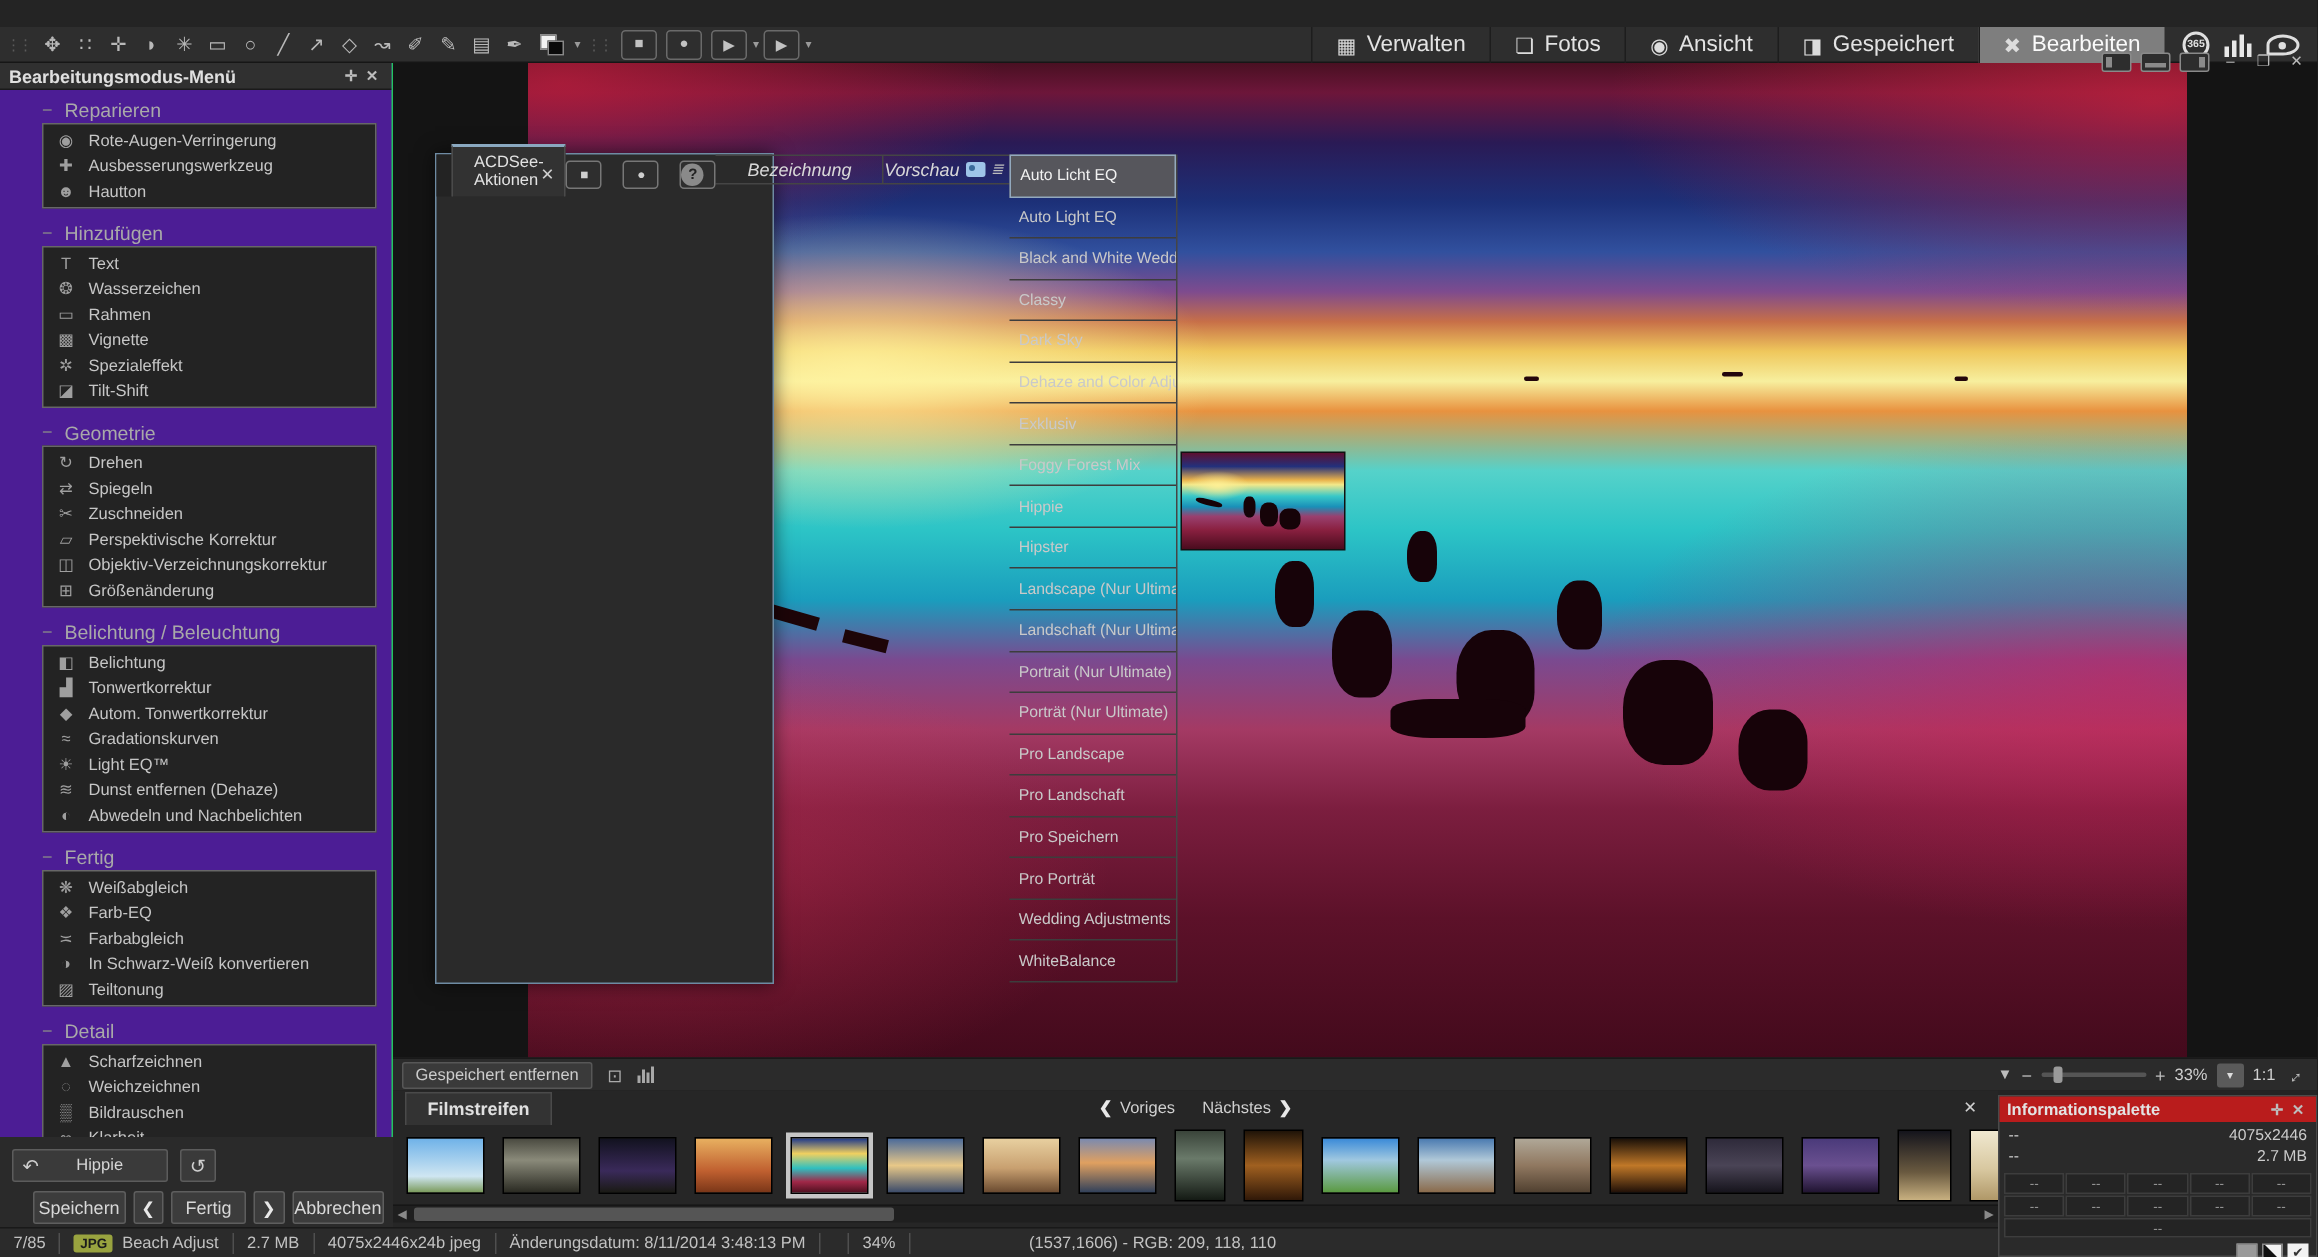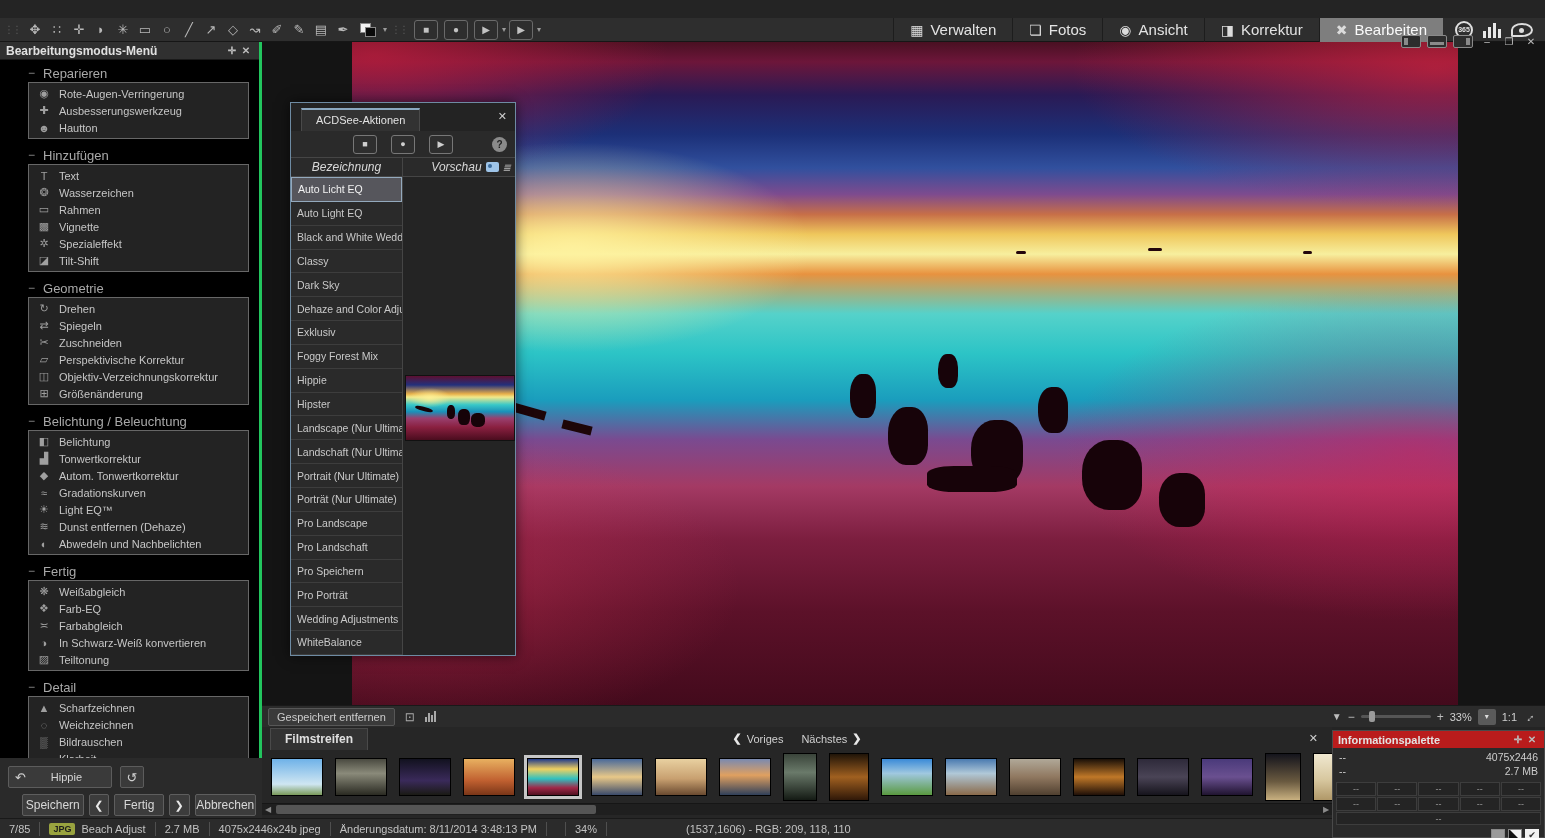--- a/index.html
+++ b/index.html
@@ -46,22 +46,22 @@
   .i365 { width:18px; height:18px; border:2px solid #e0e0e0; border-radius:50%;
     font-size:7px; font-weight:bold; color:#e0e0e0; display:flex; align-items:center; justify-content:center; }
   .ibars { display:flex; align-items:flex-end; gap:2px; height:16px; }
   .ibars span { width:3px; background:#e8e8e8; }
   .eyelogo { width:22px; height:14px; border:2px solid #dedede; border-radius:60% 60% 60% 10%;
     position:relative; }
   .eyelogo::after { content:""; position:absolute; left:6px; top:3px; width:5px; height:5px;
     border-radius:50%; background:#dedede; }
 
   
-  .sidebar { position:absolute; left:0; top:42px; width:262px; height:716px; background:#000000;
-    border-right:3px solid #22c55e; overflow:hidden; }
+  .sidebar { position:absolute; left:0; top:42px; width:262px; height:716px; background:#4c1d95;
+    border-right:1px solid #22c55e; overflow:hidden; }
   .panelhdr { height:18px; background:#303030; display:flex; align-items:center;
     font-size:12px; font-weight:bold; color:#e0e0e0; padding:0 6px; border-bottom:1px solid #1a1a1a; }
   .panelhdr .sp { flex:1; }
   .phicon { color:#bdbdbd; font-size:10px; width:14px; text-align:center; }
   .sects { padding:4px 10px 0 28px; }
   .sect { margin-bottom:7px; }
   .secthdr { display:flex; align-items:center; gap:8px; color:#a9a9a9; font-size:13px; height:18px; }
   .secthdr .minus { color:#8a8a8a; font-size:12px; }
   .sectbox { border:1px solid #676767; background:#232323; padding:2px 0; }
   .sitem { display:flex; align-items:center; gap:8px; height:17px; padding:0 8px; font-size:11px; color:#c6c6c6; }
@@ -84,21 +84,21 @@
         #7a4a90 60%, #a43a64 67%,
         #7c1e3f 75%, #5c1129 86%, #430a1c 100%);
   }
   .rock { position:absolute; background:#170309; border-radius:45% 40% 35% 45%; }
   .post { position:absolute; background:#1d0508; }
   .boat { position:absolute; height:3px; background:#23060c; border-radius:2px; }
 
   
   .dialog { position:absolute; left:28px; top:60px; width:226px; height:554px;
     background:#2a2a2a; border:1px solid #6e8ba3; box-shadow:0 0 12px rgba(0,0,0,.6);
-    display:flex; flex-direction:column; font-size:11px; }
+    display:flex; flex-direction:row; font-size:11px; }
   .dlg-tabs { height:28px; background:#232323; display:flex; align-items:flex-end; position:relative; }
   .dlg-tab { margin-left:10px; padding:4px 14px 5px; background:#323232; color:#e2e2e2;
     border:1px solid #4a4a4a; border-bottom:none; border-top:2px solid #8aa8c0; font-size:11px; }
   .dlg-close { position:absolute; right:8px; top:7px; color:#cfcfcf; font-size:11px; }
   .dlg-toolbar { height:26px; display:flex; align-items:center; justify-content:center; gap:14px; position:relative; }
   .dlg-btn { width:24px; height:19px; border:1px solid #777; border-radius:3px;
     display:flex; align-items:center; justify-content:center; color:#cfcfcf; font-size:9px; background:#2e2e2e; }
   .dlg-help { position:absolute; right:8px; width:15px; height:15px; border-radius:50%;
     background:#8a8a8a; color:#222; font-size:10px; font-weight:bold; display:flex; align-items:center; justify-content:center; }
   .dlg-cols { height:20px; display:flex; border-top:1px solid #454545; border-bottom:1px solid #454545; }
@@ -265,21 +265,21 @@
         <div class="modetab">
           <span class="mticon">❏</span>
           <span>Fotos</span>
         </div>
         <div class="modetab">
           <span class="mticon">◉</span>
           <span>Ansicht</span>
         </div>
         <div class="modetab">
           <span class="mticon">◨</span>
-          <span>Korrektur</span>
+          <span>Gespeichert</span>
         </div>
         <div class="modetab active">
           <span class="mticon">✖</span>
           <span>Bearbeiten</span>
         </div>
       </div>
     <div class="mt-extra">
       <div class="i365">365</div>
       <div class="ibars">
         <span style="height:7px"></span>

